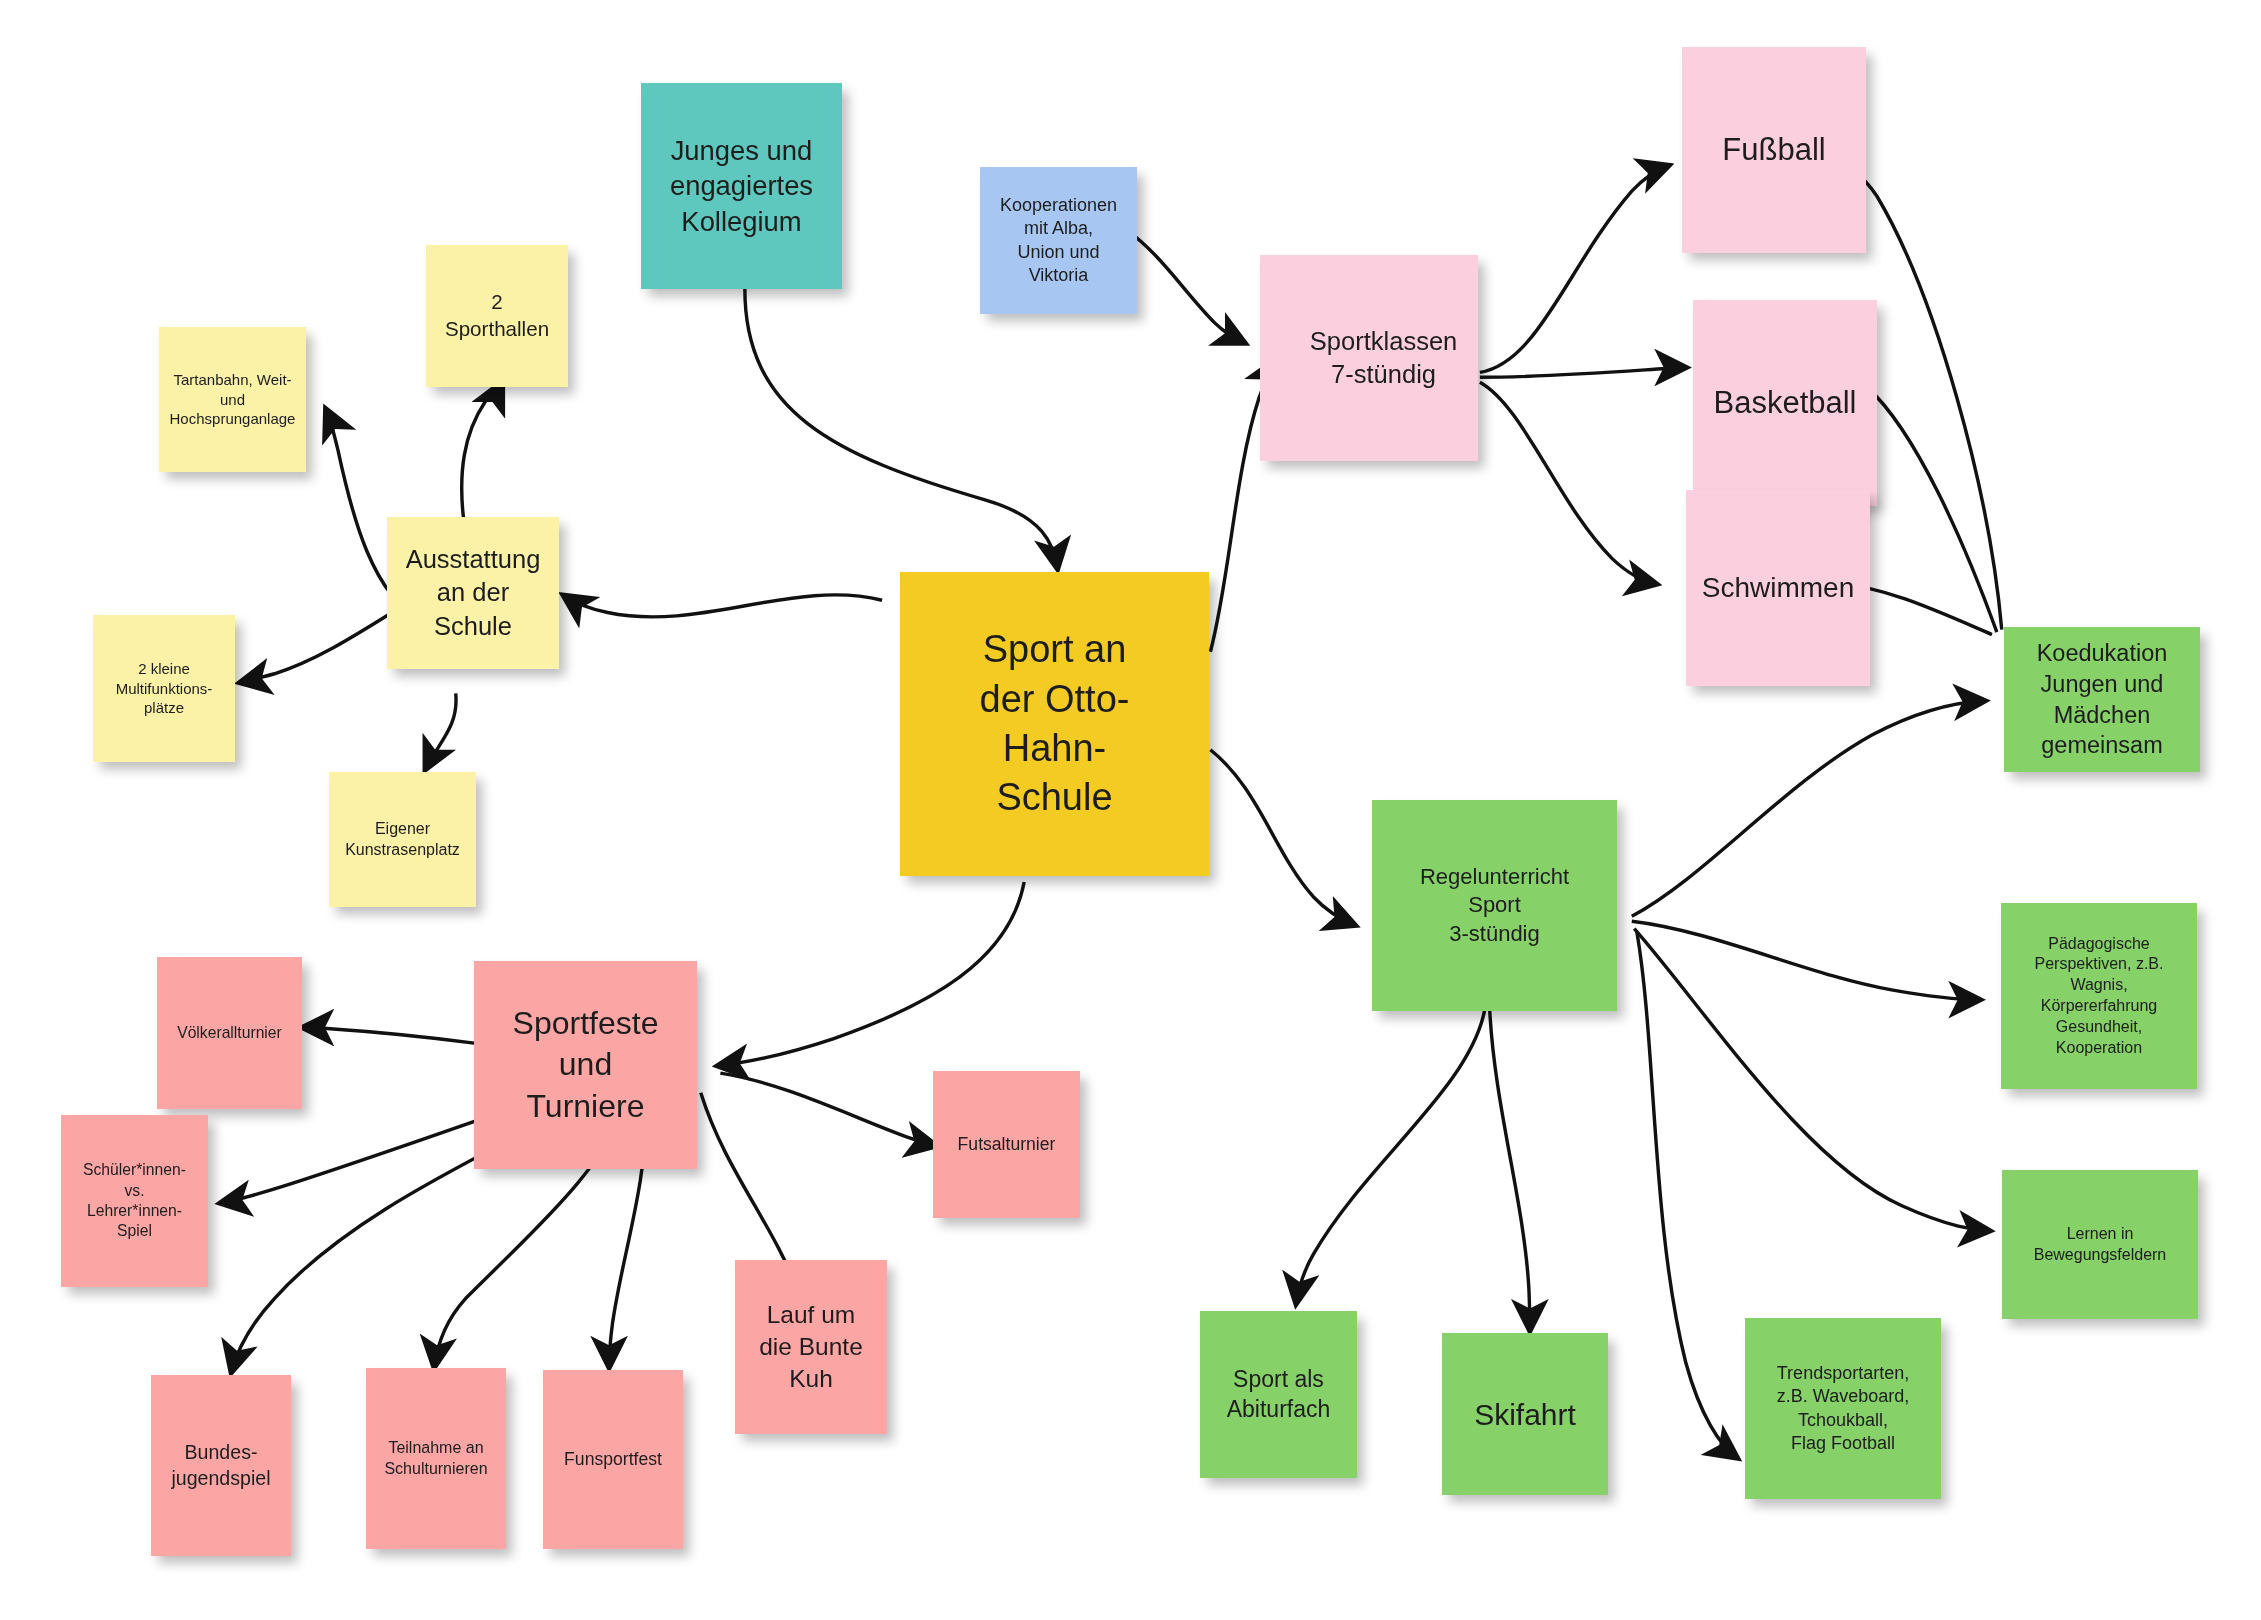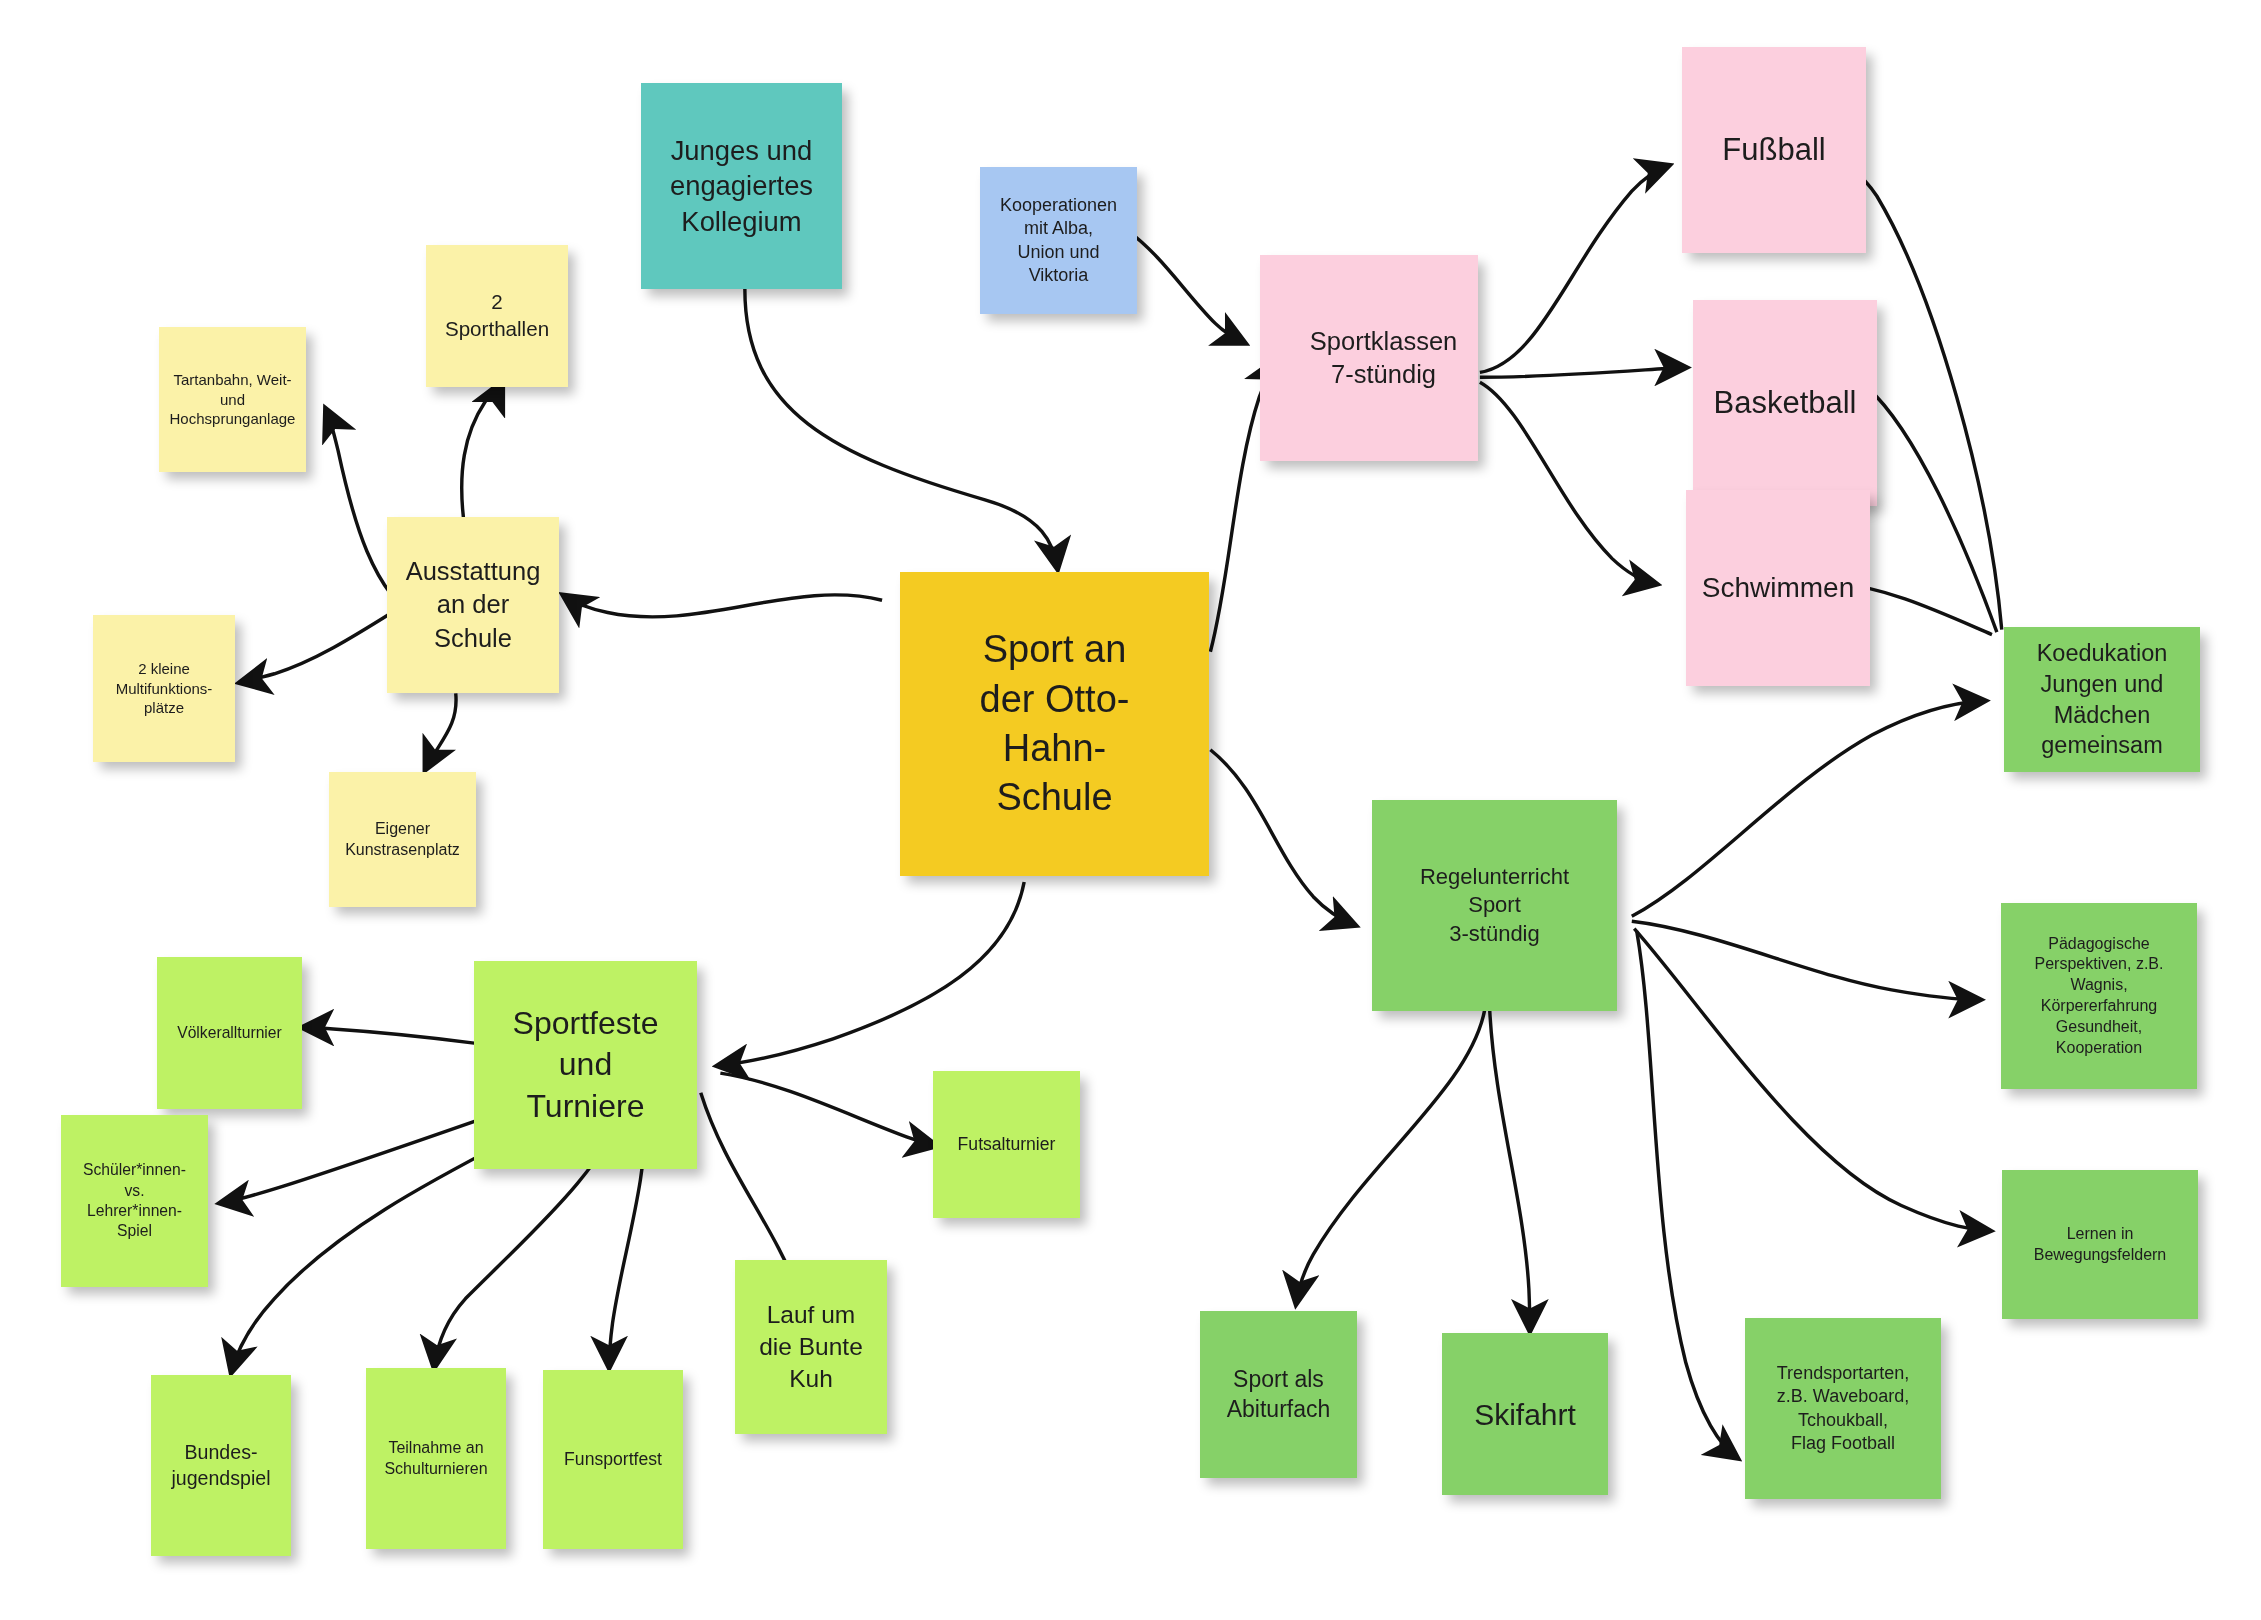--- a/index.html
+++ b/index.html
@@ -21,21 +21,21 @@
     padding:4.9px 6.9px;
     box-shadow:6.9px 7.8px 10.8px rgba(0,0,0,0.26);
     white-space:pre-line;
     word-break:break-word;
   }
   .note.yellow{background:#FBF2A8;}
   .note.gold{background:#F4CB22;}
   .note.teal{background:#5FC8BE;}
   .note.blue{background:#A7C7F2;}
   .note.pink{background:#FCCFDE;}
-  .note.darkpink{background:#bef264;}
+  .note.darkpink{background:#fca5a5;}
   .note.green{background:#86D168;}
 </style>
 </head>
 <body>
 
 <div id="canvas">
 
   <svg id="edges" viewBox="0 0 4614 3306" xmlns="http://www.w3.org/2000/svg">
     <defs>
       <marker id="ah" viewBox="0 0 12 12" refX="10" refY="6" markerWidth="11" markerHeight="11" orient="auto-start-reverse">
@@ -111,21 +111,21 @@
 
   <div class="note teal" style="left:641px;top:83px;width:201px;height:206px;font-size:27.4px;">Junges und
 engagiertes
 Kollegium</div>
 
   <div class="note blue" style="left:980px;top:167px;width:157px;height:147px;font-size:18px;">Kooperationen
 mit Alba,
 Union und
 Viktoria</div>
 
-  <div class="note yellow" style="left:387px;top:517px;width:172px;height:176px;font-size:25.5px;">Ausstattung
+  <div class="note yellow" style="left:387px;top:517px;width:172px;height:152px;font-size:25.5px;">Ausstattung
 an der
 Schule</div>
 
   <div class="note yellow" style="left:426px;top:245px;width:142px;height:142px;font-size:20.6px;">2
 Sporthallen</div>
 
   <div class="note yellow" style="left:159px;top:327px;width:147px;height:145px;font-size:15px;">Tartanbahn, Weit-
 und
 Hochsprunganlage</div>
 

